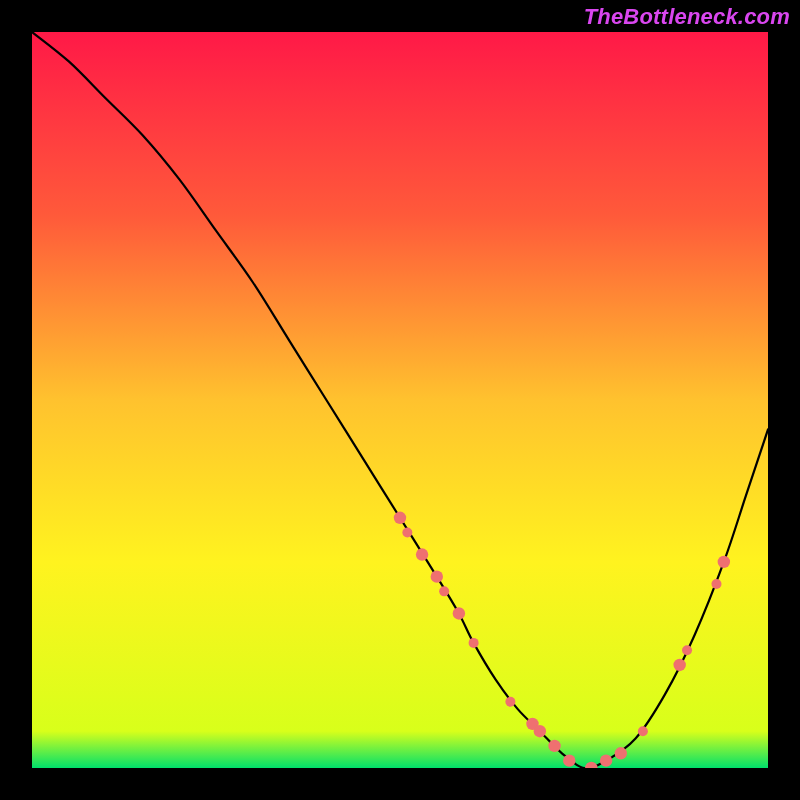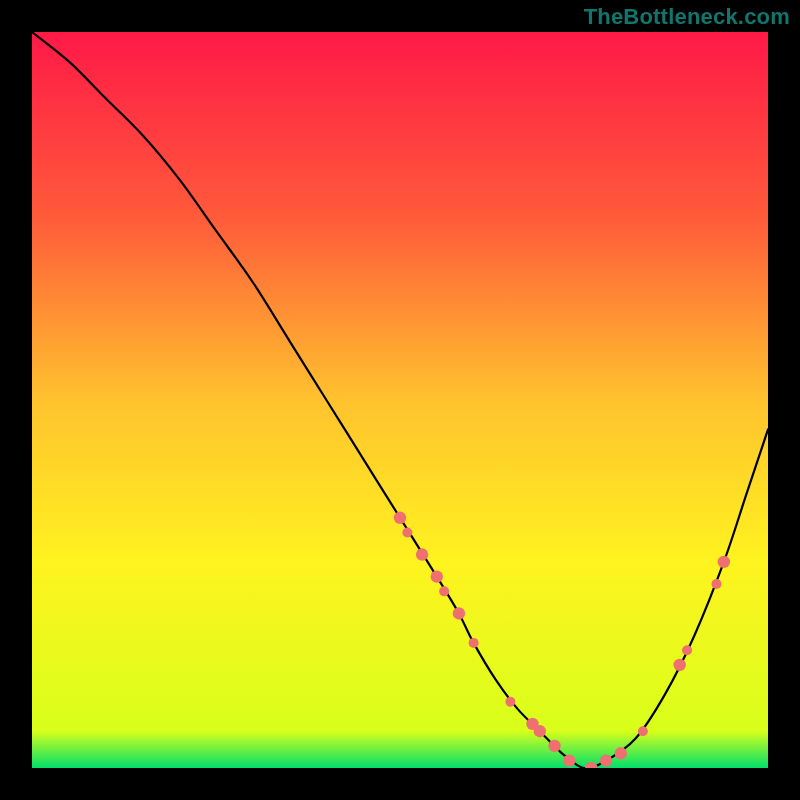--- a/index.html
+++ b/index.html
@@ -14,25 +14,26 @@
   .frame {
     position: relative;
     width: 800px;
     height: 800px;
     background: #000;
   }
   .watermark {
     position: absolute;
     top: 4px;
     right: 10px;
-    color: #0f766e;
+    color: #d946ef;
     font-size: 22px;
     font-weight: 600;
     letter-spacing: 0.2px;
     user-select: none;
+    font-style: italic;
   }
   
   .plot-wrap {
     position: absolute;
     left: 32px;
     top: 32px;
     width: 736px;
     height: 736px;
   }
   svg.plot {

